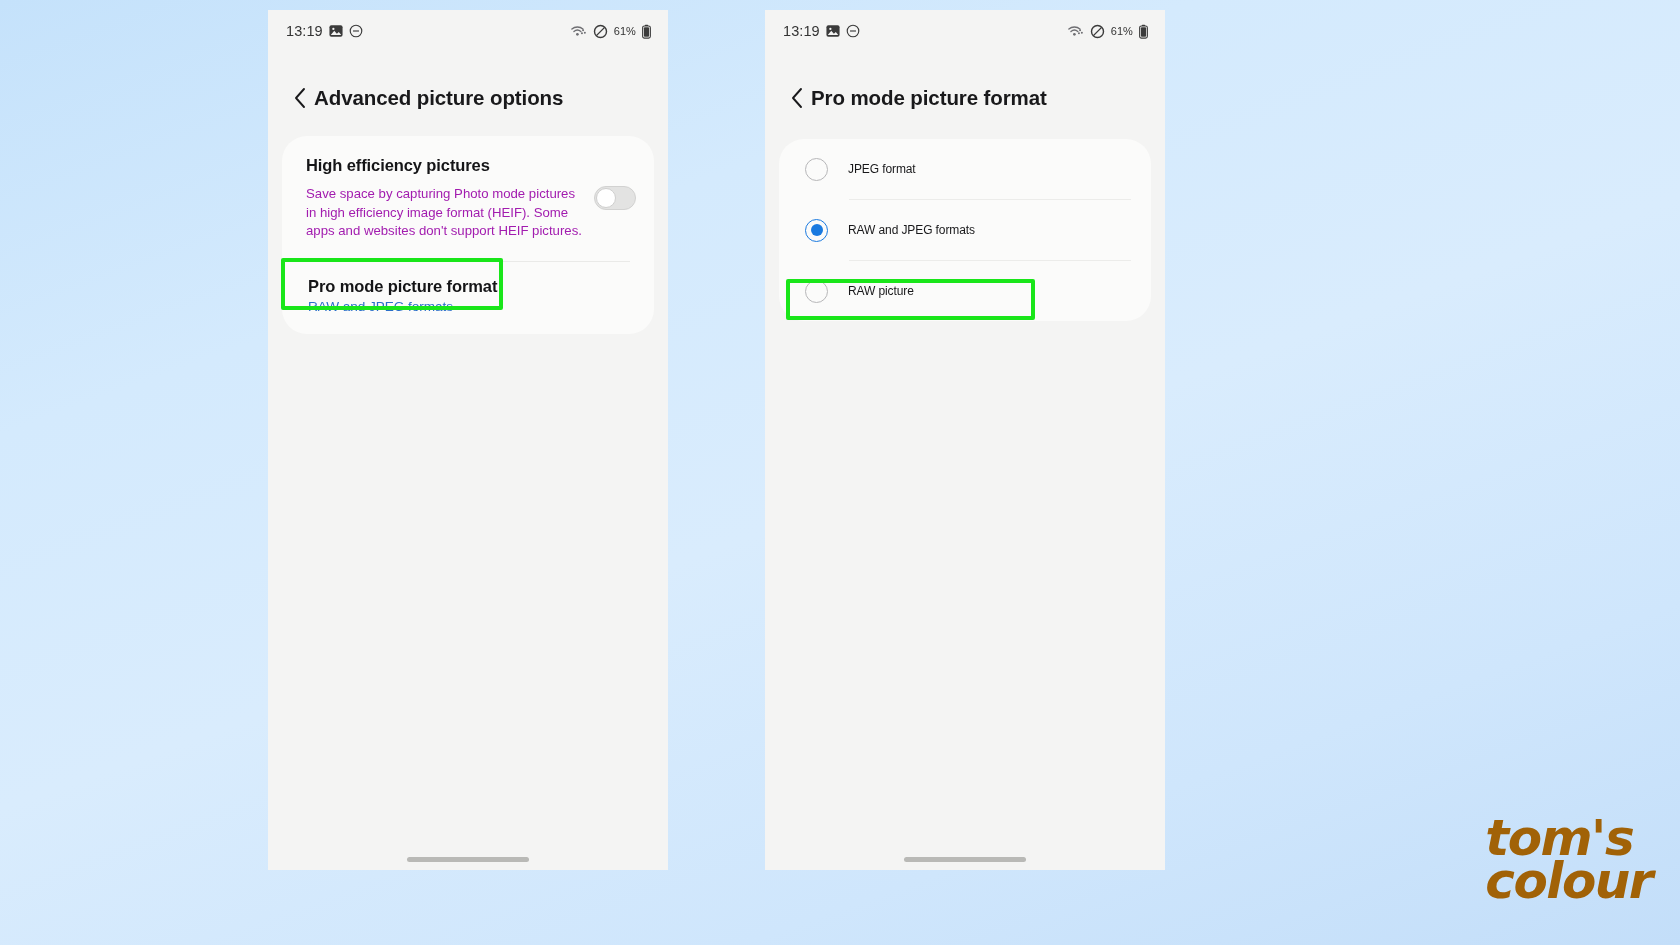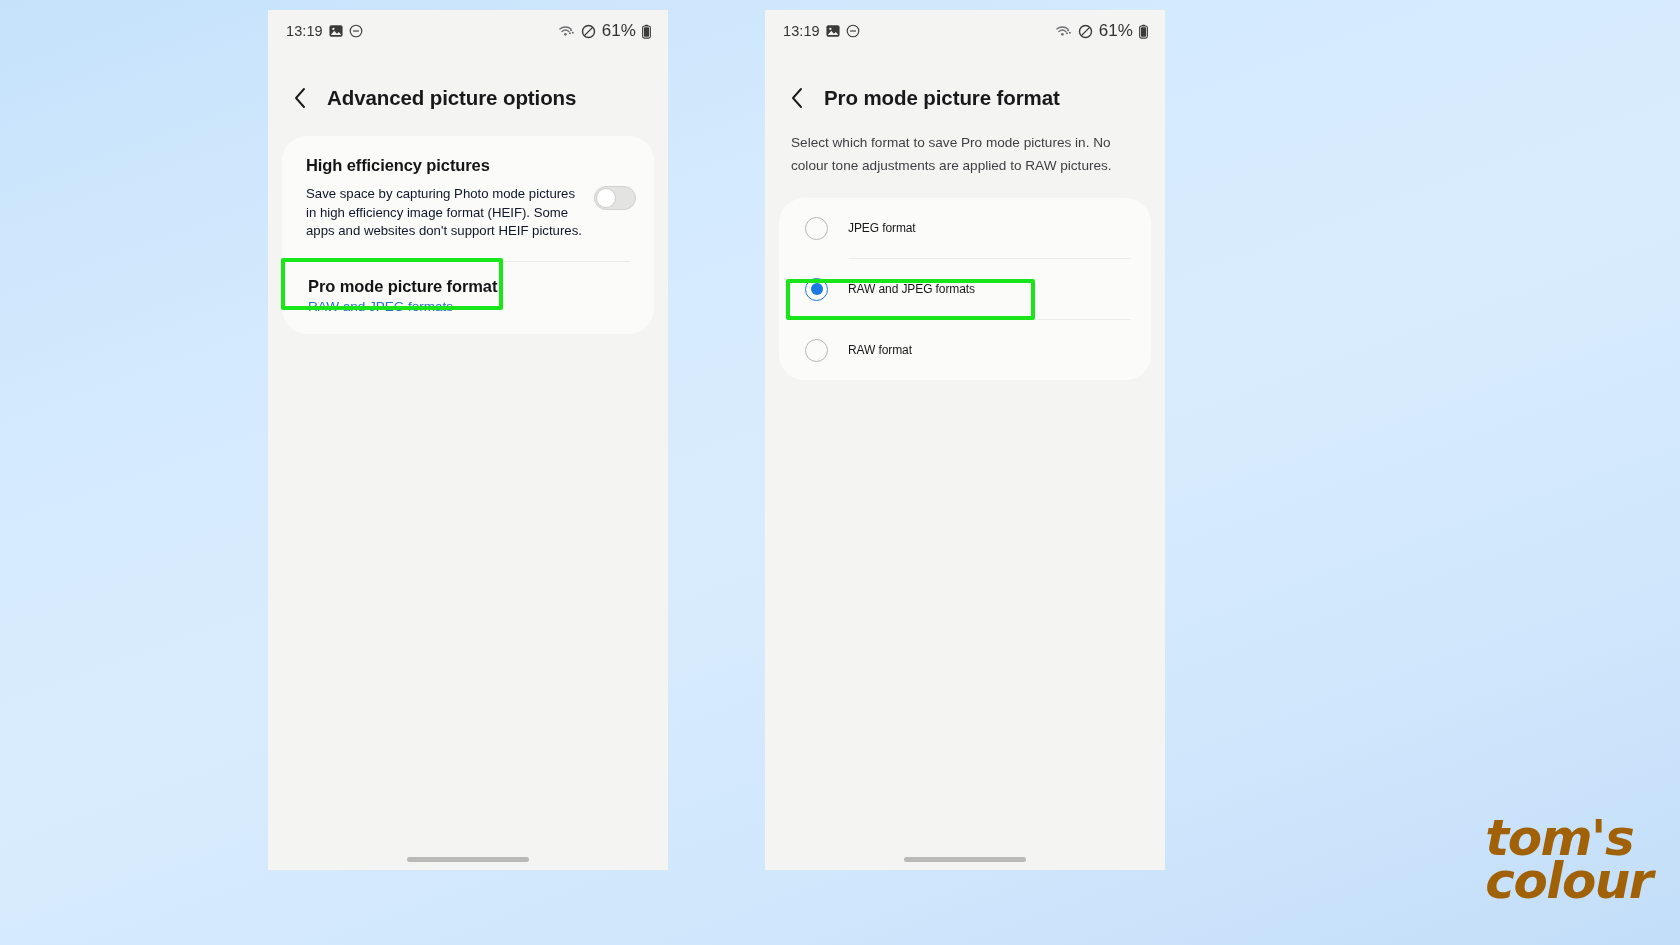--- a/index.html
+++ b/index.html
@@ -30,28 +30,28 @@
     height: 42px;
     display: flex;
     align-items: center;
     justify-content: space-between;
     padding: 0 17px 0 18px;
     font-size: 14.5px;
     color: #3b3b3b;
   }
   .sb-left, .sb-right { display: flex; align-items: center; gap: 6px; }
   .sb-time { font-size: 14.5px; letter-spacing: .1px; color: #333; }
-  .sb-batt-text { font-size: 17px; color: #333; letter-spacing: .1px; }
+  .sb-batt-text { font-size: 11px; color: #333; letter-spacing: .1px; }
   .ic { display: inline-flex; align-items: center; }
 
   
   .titlebar {
     display: flex;
     align-items: center;
-    gap: 17px;
+    gap: 4px;
     padding: 26px 20px 0 22px;
     height: 66px;
   }
   .back-chevron {
     width: 20px; height: 26px;
     display: inline-flex; align-items: center; justify-content: center;
     cursor: pointer;
   }
   .page-title {
     font-size: 20.5px;
@@ -89,21 +89,21 @@
   .row-title {
     font-size: 16.5px;
     color: #151517;
     font-weight: bold;
     letter-spacing: -0.1px;
     margin-bottom: 10px;
   }
   .row-sub {
     font-size: 13.2px;
     line-height: 18.6px;
-    color: #0f172a;
+    color: #a21caf;
   }
   .switch {
     width: 42px; height: 24px;
     border-radius: 12px;
     background: #e3e3e2;
     border: 1px solid #d2d2d1;
     position: relative;
     flex: none;
     cursor: pointer;
   }
@@ -353,41 +353,40 @@
 
   <div class="titlebar">
     <span class="back-chevron">
       <svg width="13" height="22" viewBox="0 0 13 22">
           <polyline points="10,2 2,11 10,20" fill="none" stroke="#19191b" stroke-width="1.9" stroke-linecap="round" stroke-linejoin="round"></polyline>
         </svg>
     </span>
     <span class="page-title">Pro mode picture format</span>
   </div>
 
-  <div class="page-desc">Select which format to save Pro mode pictures in. No colour tone adjustments are applied to RAW pictures.</div>
 
   <div class="card" id="card-right">
 
     <div class="radio-row">
       <span class="radio"></span>
       <span class="radio-label">JPEG format</span>
     </div>
 
     <div class="radio-divider"></div>
 
     <div class="radio-row">
       <span class="radio checked"></span>
       <span class="radio-label">RAW and JPEG formats</span>
     </div>
 
     <div class="radio-divider"></div>
 
     <div class="radio-row">
       <span class="radio"></span>
-      <span class="radio-label">RAW format</span>
+      <span class="radio-label">RAW picture</span>
     </div>
 
   </div>
 
   <div class="home-indicator"></div>
 </div>
 
 <div class="hl" id="hl-raw-jpeg"></div>
 
 <div id="tg-logo">

